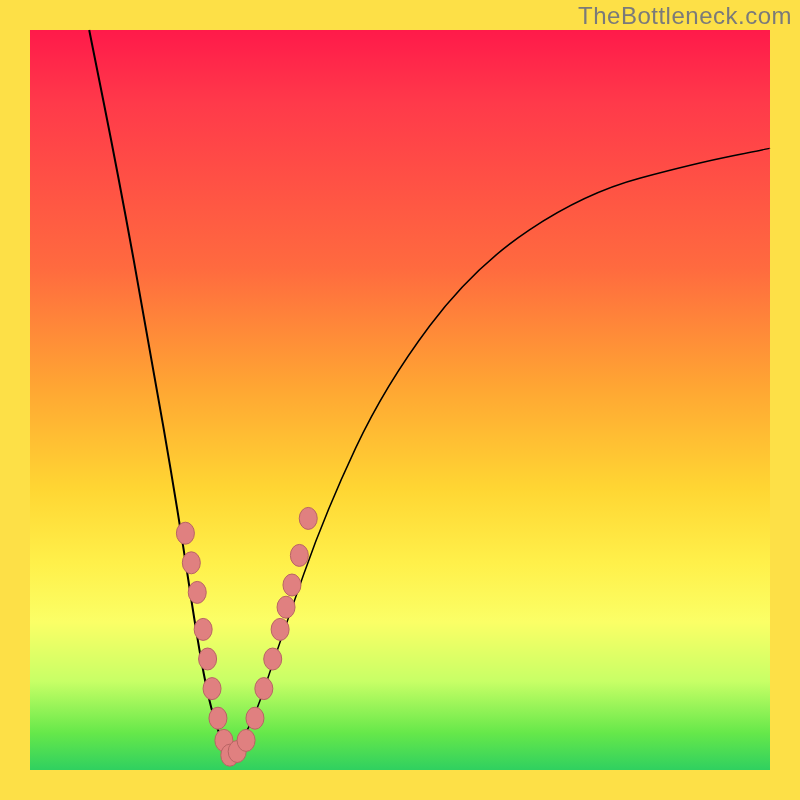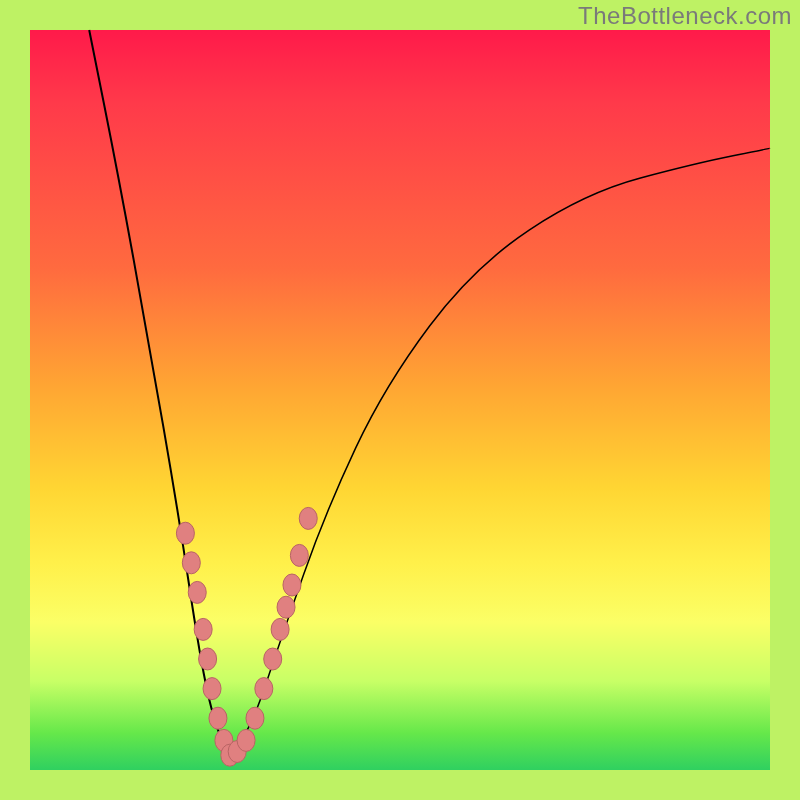--- a/index.html
+++ b/index.html
@@ -8,21 +8,21 @@
     width: 800px;
     height: 800px;
     background: #000;
     overflow: hidden;
     font-family: Arial, Helvetica, sans-serif;
   }
   .frame {
     position: relative;
     width: 800px;
     height: 800px;
-    background: #bef264;
+    background: #fde047;
   }
   .plot-area {
     position: absolute;
     left: 30px;
     top: 30px;
     width: 740px;
     height: 740px;
     
     background: linear-gradient(
       to bottom,

